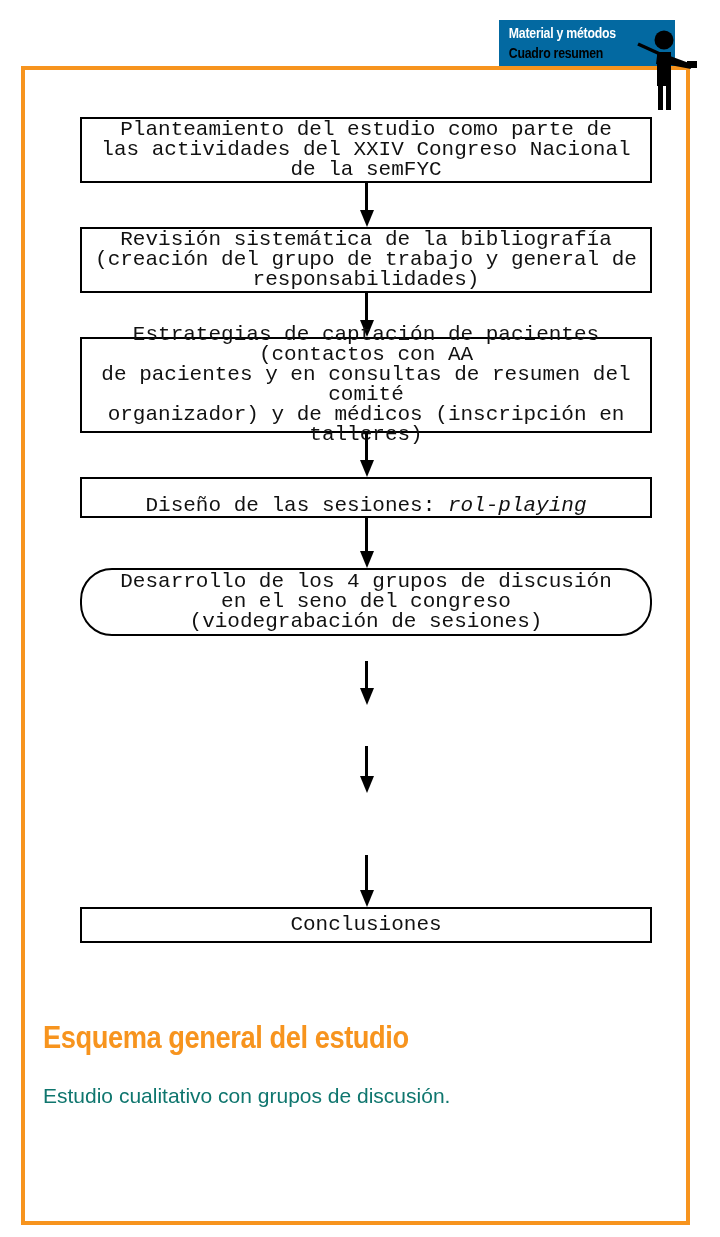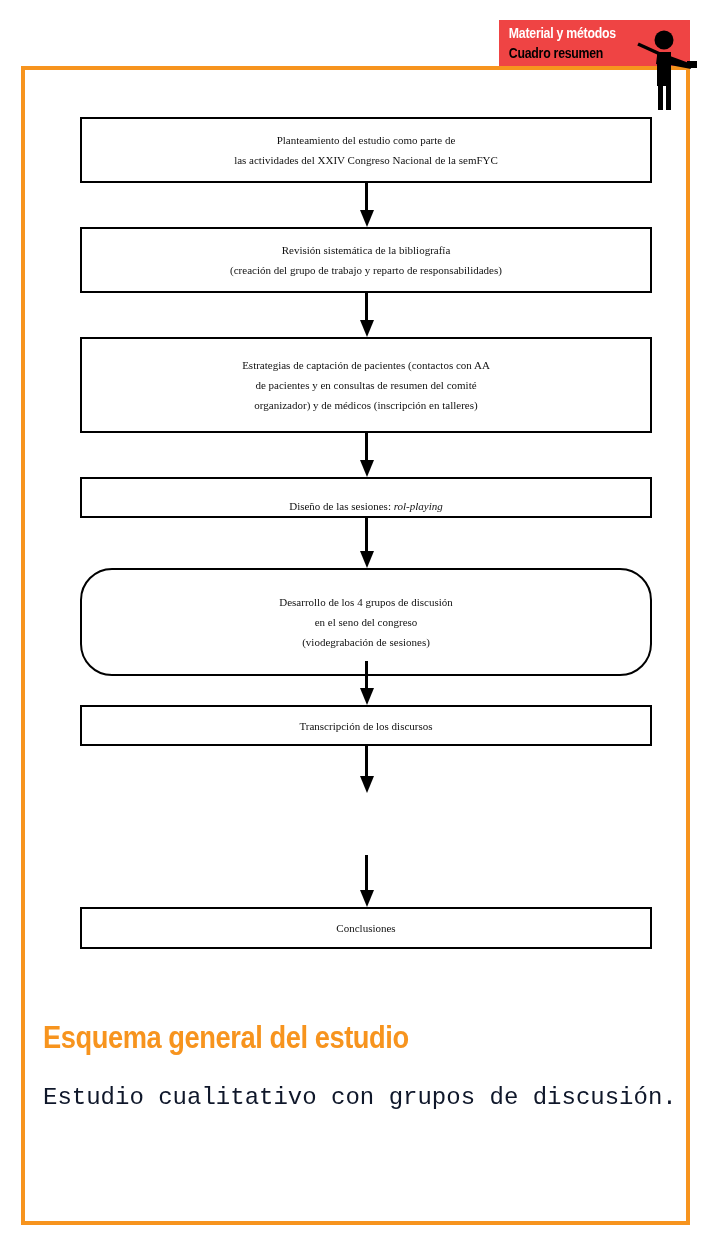--- a/index.html
+++ b/index.html
@@ -26,23 +26,23 @@
     border: 4px solid #f7941e;
     box-sizing: border-box;
     background: transparent;
   }
 
   
   #badge {
     position: absolute;
     left: 499px;
     top: 20px;
-    width: 191px;
+    width: 176px;
     height: 46px;
-    background: #ef4444;
+    background: #0369a1;
     z-index: 5;
   }
   #badge .badge-line {
     font-family: "Liberation Sans Narrow", "Liberation Sans", sans-serif;
     font-weight: bold;
     font-size: 15px;
     line-height: 20px;
     letter-spacing: -0.3px;
     transform: scaleX(0.82);
     transform-origin: left center;
@@ -79,22 +79,22 @@
     position: absolute;
     left: 80px;
     width: 572px;
     box-sizing: border-box;
     border: 2px solid #000000;
     background: #ffffff;
     display: flex;
     align-items: center;
     justify-content: center;
     text-align: center;
-    font-family: Liberation Serif, serif;
-    font-size: 11px;
+    font-family: Liberation Mono, monospace;
+    font-size: 21px;
     line-height: 20px;
     color: #111111;
   }
   .flow-box .box-text {
     padding: 0 10px;
     white-space: pre-line;
   }
   .flow-box .ital {
     font-style: italic;
   }
@@ -133,23 +133,23 @@
     letter-spacing: -0.5px;
     color: #f7941e;
     transform: scaleX(0.88);
     transform-origin: left top;
     white-space: nowrap;
   }
   #caption-sub {
     position: absolute;
     left: 43px;
     top: 1084px;
-    font-family: Liberation Mono, monospace;
-    font-size: 24px;
-    color: #0f172a;
+    font-family: Liberation Sans, sans-serif;
+    font-size: 21px;
+    color: #0f766e;
     white-space: nowrap;
   }
 </style>
 </head>
 <body>
 
 <div id="frame"></div>
 
 <div id="badge">
   <div class="badge-line badge-top">Material y métodos</div>
@@ -180,21 +180,21 @@
     <span class="box-text">Planteamiento del estudio como parte de
 las actividades del XXIV Congreso Nacional de la semFYC</span>
   </div>
   <div class="arrow" style="top:183px;height:44px;">
     <span class="stem" style="height:27px;"></span>
     <span class="head"></span>
   </div>
 
   <div class="flow-box" style="top:227px;height:66px;">
     <span class="box-text">Revisión sistemática de la bibliografía
-(creación del grupo de trabajo y reparto de responsabilidades)</span>
+(creación del grupo de trabajo y general de responsabilidades)</span>
   </div>
   <div class="arrow" style="top:293px;height:44px;">
     <span class="stem" style="height:27px;"></span>
     <span class="head"></span>
   </div>
 
   <div class="flow-box" style="top:337px;height:96px;">
     <span class="box-text">Estrategias de captación de pacientes (contactos con AA
 de pacientes y en consultas de resumen del comité
 organizador) y de médicos (inscripción en talleres)</span>
@@ -205,43 +205,40 @@
   </div>
 
   <div class="flow-box" style="top:477px;height:41px;align-items:flex-end;">
     <span class="box-text"><span>Diseño de las sesiones: </span><span class="ital">rol-playing</span></span>
   </div>
   <div class="arrow" style="top:518px;height:50px;">
     <span class="stem" style="height:33px;"></span>
     <span class="head"></span>
   </div>
 
-  <div class="flow-box" style="top:568px;height:108px;border-radius:32px;">
+  <div class="flow-box" style="top:568px;height:68px;border-radius:32px;">
     <span class="box-text">Desarrollo de los 4 grupos de discusión
 en el seno del congreso
 (viodegrabación de sesiones)</span>
   </div>
   <div class="arrow" style="top:661px;height:44px;">
     <span class="stem" style="height:27px;"></span>
     <span class="head"></span>
   </div>
 
-  <div class="flow-box" style="top:705px;height:41px;">
-    <span class="box-text">Transcripción de los discursos</span>
-  </div>
   <div class="arrow" style="top:746px;height:47px;">
     <span class="stem" style="height:30px;"></span>
     <span class="head"></span>
   </div>
 
   <div class="arrow" style="top:855px;height:52px;">
     <span class="stem" style="height:35px;"></span>
     <span class="head"></span>
   </div>
 
-  <div class="flow-box" style="top:907px;height:42px;">
+  <div class="flow-box" style="top:907px;height:36px;">
     <span class="box-text">Conclusiones</span>
   </div>
 
 </div>
 
 <div id="caption-title">Esquema general del estudio</div>
 <div id="caption-sub">Estudio cualitativo con grupos de discusión.</div>
 
 </body></html>

